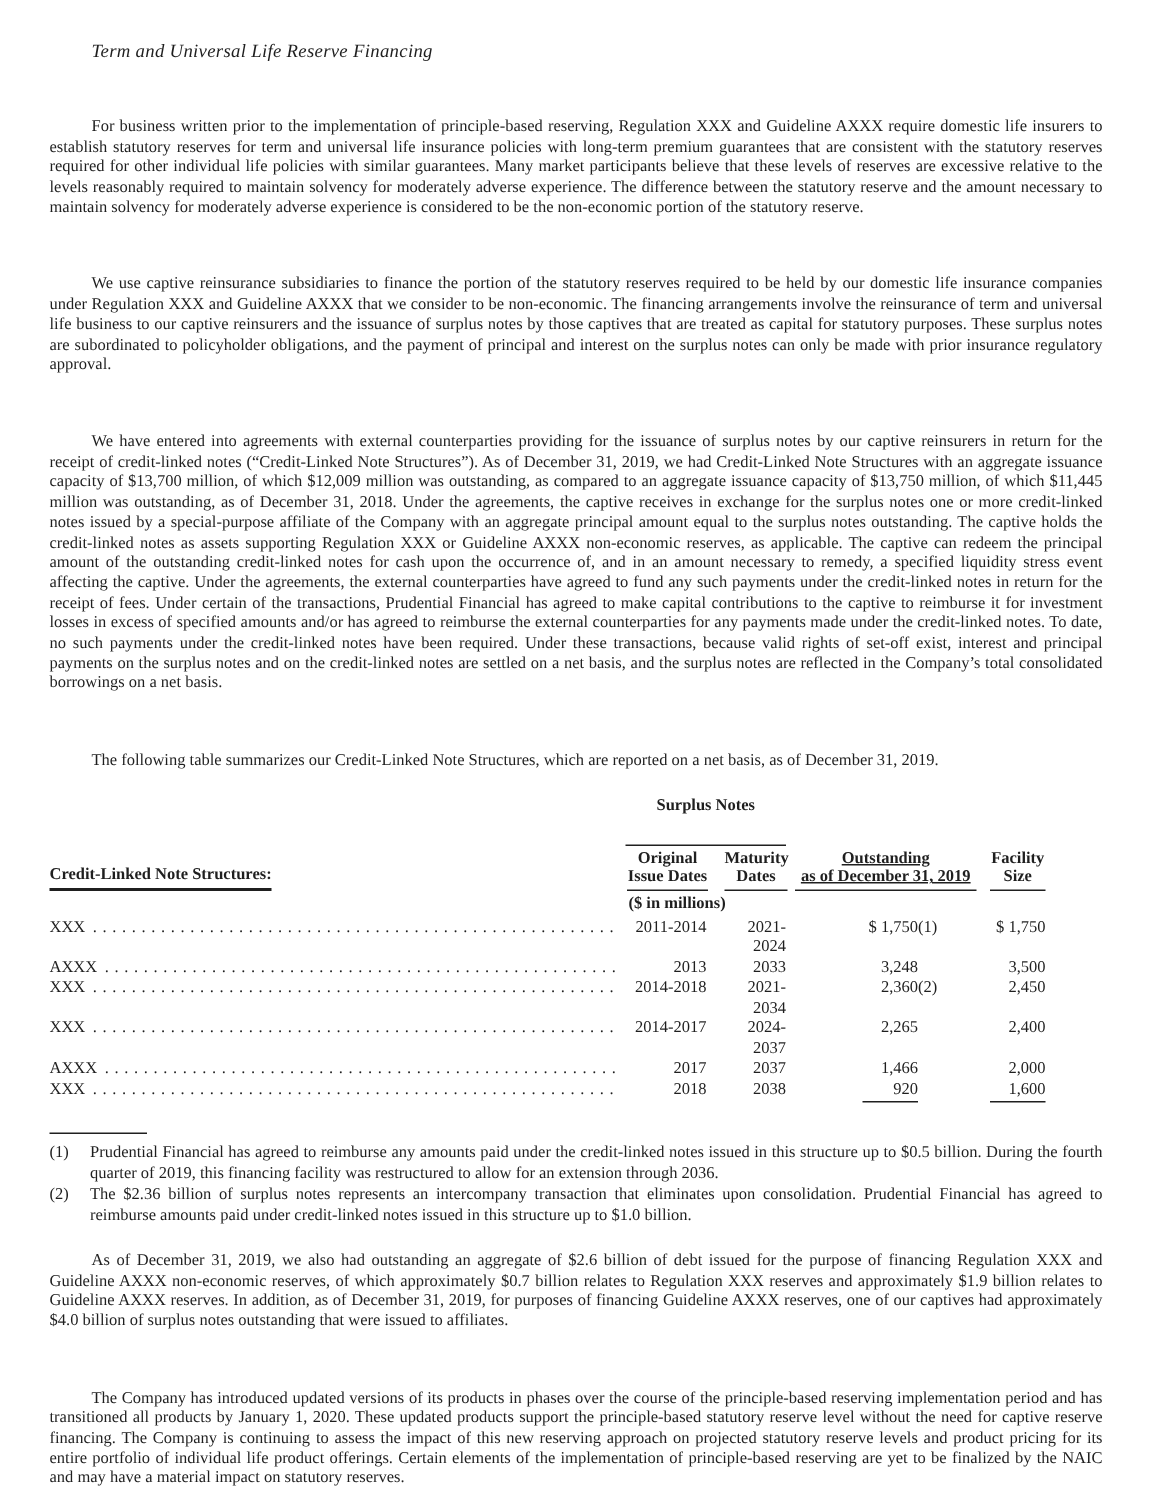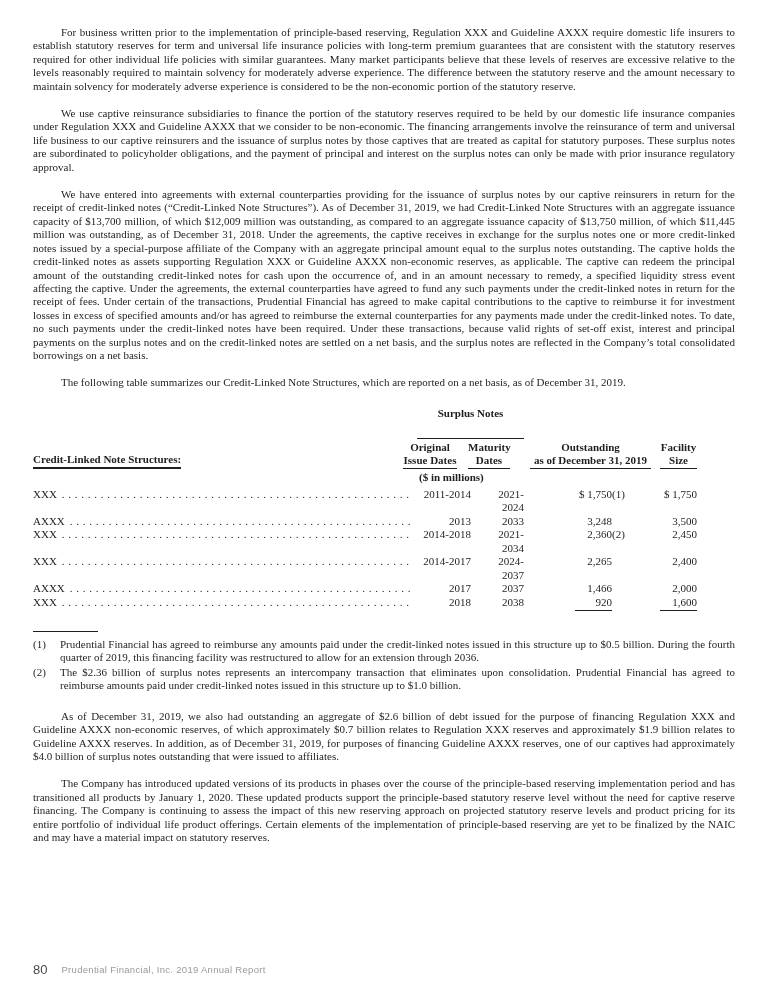--- a/index.html
+++ b/index.html
@@ -7,21 +7,21 @@
   .page {
     width:768px; height:1004px; margin:0 auto; background:#ffffff;
     color:#1f1f1f; font-family:"Liberation Serif", serif; font-size:11px;
     line-height:13.4px; padding:26px 33px 24px 33px;
     display:flex; flex-direction:column; position:relative; overflow:hidden;
   }
   .doc-title {
     font-style:italic; font-weight:normal; font-size:12.5px;
     margin:2px 0 13px 28px; letter-spacing:0.2px;
   }
-  .para { text-align:justify; text-indent:28px; margin-bottom:14px; }
+  .para { text-align:justify; text-indent:28px; margin-bottom:14px;margin-top:24px; }
   .intro { margin-bottom:17px; }
 
   
   .cln-table { width:664px; margin:0 0 10px 0; font-size:11px; }
   .trow { display:flex; align-items:baseline; line-height:13.5px; }
   .stub { flex:1 1 auto; display:flex; align-items:flex-end; overflow:hidden; min-width:0; }
   .dots { flex:1 1 auto; overflow:hidden; white-space:nowrap; margin:0 5px 0 5px; color:#1f1f1f; }
   .dots::after {
     content:". . . . . . . . . . . . . . . . . . . . . . . . . . . . . . . . . . . . . . . . . . . . . . . . . . . . . . . . . . . . . . . . . . . . . . . . . . . . . . . . . . . .";
     letter-spacing:0.5px;
@@ -44,21 +44,21 @@
   .group-rest { width:173px; flex:0 0 auto; }
   .thead-cols { display:flex; align-items:flex-end; margin-top:2px; }
   .stub-head { flex:1 1 auto; display:flex; align-items:flex-start; }
   .stub-head-inner { font-weight:bold; border-bottom:2px solid #1f1f1f; padding-bottom:1px; }
   .col-head {
     font-weight:bold; text-align:center; white-space:pre-line; line-height:12.5px;
     border-bottom:1px solid #1f1f1f; padding-bottom:2px; flex:0 0 auto;
   }
   .ch1 { width:54px; margin-left:2px; }
   .ch2 { width:42px; margin-left:11px; }
-  .ch3 { width:121px; margin-left:20px; }
+  .ch3 { width:121px; margin-left:5px;text-decoration:underline; }
   .ch4 { width:37px; margin-left:9px; }
   .units-row { display:flex; margin:2px 0 3px 0; }
   .units-cell { margin-left:386px; width:278px; text-align:left; font-weight:bold; flex:0 0 auto; }
   .total-row { margin-top:4px; }
 
   
   .fn-rule { width:65px; border-bottom:1px solid #1f1f1f; margin:10px 0 6px 0; }
   .footnote { position:relative; padding-left:27px; text-align:justify; margin-bottom:1px; }
   .fn-marker { position:absolute; left:0; top:0; }
   .after-notes { margin-top:16px; }
@@ -69,20 +69,21 @@
     font-family:"Liberation Sans", sans-serif; padding-bottom:4px;
   }
   .page-num { font-size:13px; color:#4a4a4a; }
   .footer-text { font-size:9.5px; color:#9a9a9a; margin-left:14px; letter-spacing:0.3px; }
 </style>
 </head>
 <body>
 
 <div class="page">
 
+  <h1 class="doc-title">Term and Universal Life Reserve Financing</h1>
 
   <p class="para">For business written prior to the implementation of principle-based reserving, Regulation XXX and Guideline AXXX require domestic life insurers to establish statutory reserves for term and universal life insurance policies with long-term premium guarantees that are consistent with the statutory reserves required for other individual life policies with similar guarantees. Many market participants believe that these levels of reserves are excessive relative to the levels reasonably required to maintain solvency for moderately adverse experience. The difference between the statutory reserve and the amount necessary to maintain solvency for moderately adverse experience is considered to be the non-economic portion of the statutory reserve.</p>
   <p class="para">We use captive reinsurance subsidiaries to finance the portion of the statutory reserves required to be held by our domestic life insurance companies under Regulation XXX and Guideline AXXX that we consider to be non-economic. The financing arrangements involve the reinsurance of term and universal life business to our captive reinsurers and the issuance of surplus notes by those captives that are treated as capital for statutory purposes. These surplus notes are subordinated to policyholder obligations, and the payment of principal and interest on the surplus notes can only be made with prior insurance regulatory approval.</p>
   <p class="para">We have entered into agreements with external counterparties providing for the issuance of surplus notes by our captive reinsurers in return for the receipt of credit-linked notes (“Credit-Linked Note Structures”). As of December 31, 2019, we had Credit-Linked Note Structures with an aggregate issuance capacity of $13,700 million, of which $12,009 million was outstanding, as compared to an aggregate issuance capacity of $13,750 million, of which $11,445 million was outstanding, as of December 31, 2018. Under the agreements, the captive receives in exchange for the surplus notes one or more credit-linked notes issued by a special-purpose affiliate of the Company with an aggregate principal amount equal to the surplus notes outstanding. The captive holds the credit-linked notes as assets supporting Regulation XXX or Guideline AXXX non-economic reserves, as applicable. The captive can redeem the principal amount of the outstanding credit-linked notes for cash upon the occurrence of, and in an amount necessary to remedy, a specified liquidity stress event affecting the captive. Under the agreements, the external counterparties have agreed to fund any such payments under the credit-linked notes in return for the receipt of fees. Under certain of the transactions, Prudential Financial has agreed to make capital contributions to the captive to reimburse it for investment losses in excess of specified amounts and/or has agreed to reimburse the external counterparties for any payments made under the credit-linked notes. To date, no such payments under the credit-linked notes have been required. Under these transactions, because valid rights of set-off exist, interest and principal payments on the surplus notes and on the credit-linked notes are settled on a net basis, and the surplus notes are reflected in the Company’s total consolidated borrowings on a net basis.</p>
   <p class="para intro">The following table summarizes our Credit-Linked Note Structures, which are reported on a net basis, as of December 31, 2019.</p>
 
   <div class="cln-table">
 
     <div class="thead-group">
       <span class="group-spacer"></span>

